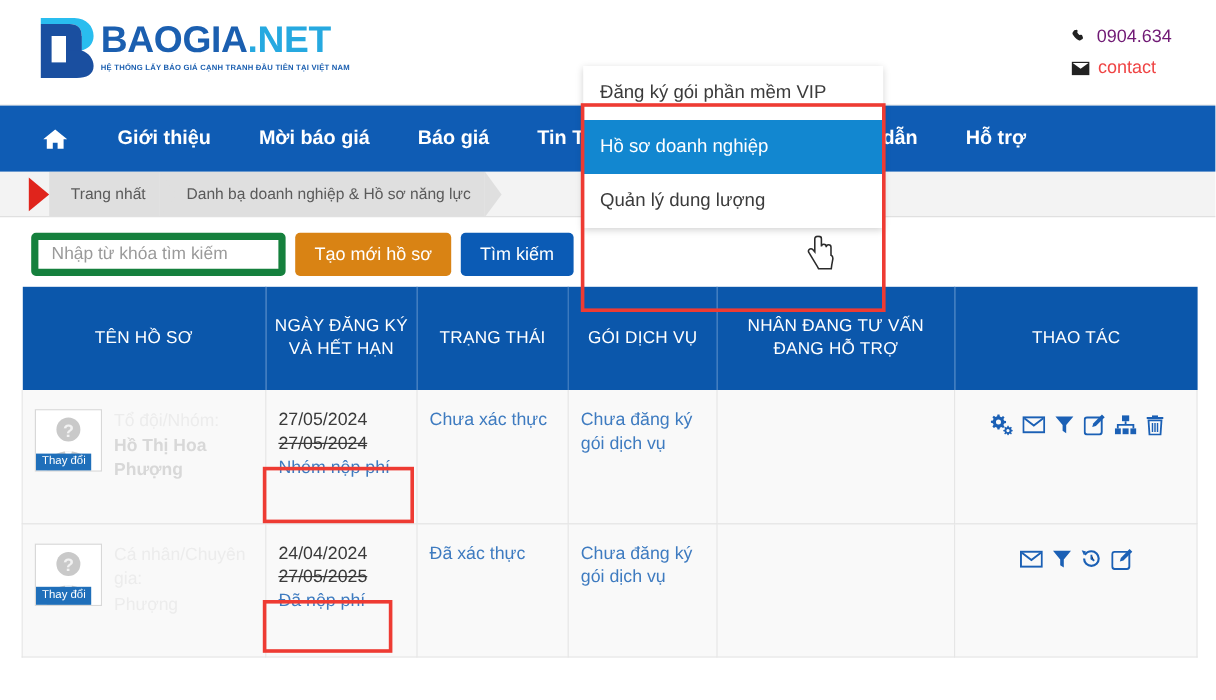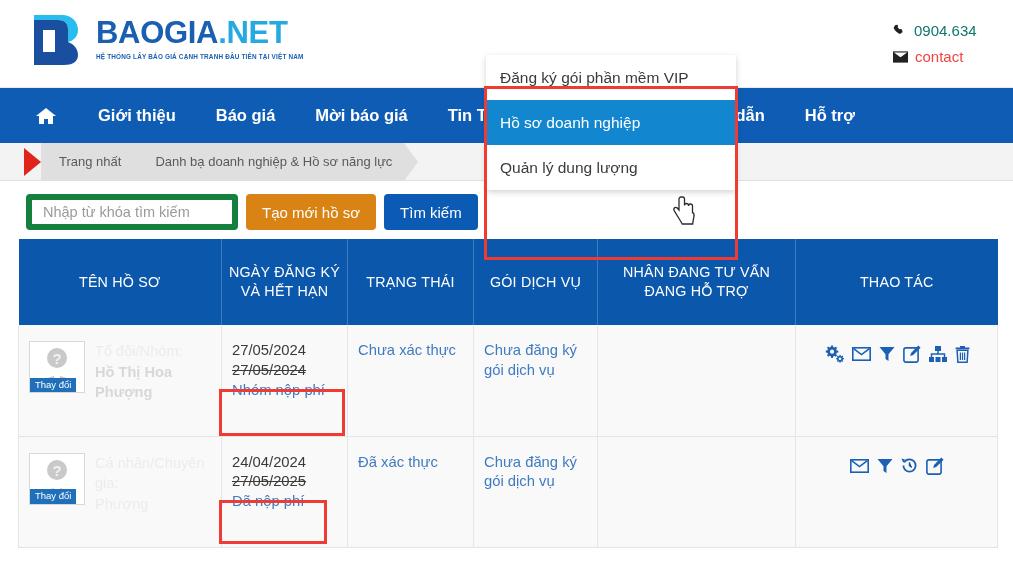--- a/index.html
+++ b/index.html
@@ -17,21 +17,21 @@
     background: #ffffff;
     border-bottom: 1px solid #e9e9e9;
   }
   .logo-wrap {
     position: absolute;
     left: 28px; top: 13px;
     display: flex;
     align-items: flex-start;
   }
   .logo-mark { width: 52px; height: 54px; flex: 0 0 auto; }
-  .logo-text-block { margin-left: 16px; padding-top: 4px; }
+  .logo-text-block { margin-left: 4px; padding-top: 4px; }
   .logo-word {
     font-size: 31px;
     font-weight: bold;
     letter-spacing: -0.3px;
     line-height: 1;
     white-space: nowrap;
   }
   .logo-word .blue-dark { color: #1b5fb0; }
   .logo-word .blue-light { color: #26a9e0; }
   .logo-tag {
@@ -52,21 +52,21 @@
     display: flex;
     align-items: center;
     gap: 7px;
     font-size: 15px;
     color: #4b5160;
     line-height: 26px;
     white-space: nowrap;
   }
   .contact-line .ci { flex: 0 0 auto; display: inline-flex; color: #222; }
   .contact-line .ctext { color: #ef4444; }
-  .contact-line.phone .ctext { color: #0f766e; }
+  .contact-line.phone .ctext { color: #701a75; }
 
   
   .navbar {
     position: relative;
     height: 55px;
     background: #0f5cb4;
     display: flex;
     align-items: stretch;
     padding-left: 18px;
     z-index: 20;
@@ -317,24 +317,24 @@
     <span class="nav-home-icon">
       <svg width="20" height="18" viewBox="0 0 20 18">
           <path fill="#fff" d="M10 1L0 9h3v8h5v-5h4v5h5V9h3z"></path>
         </svg>
     </span>
   </div>
   <div class="nav-item">
       <span>Giới thiệu</span>
     </div>
   <div class="nav-item">
+      <span>Mời báo giá</span>
+    </div>
+  <div class="nav-item">
       <span>Báo giá</span>
-    </div>
-  <div class="nav-item">
-      <span>Mời báo giá</span>
     </div>
   <div class="nav-item">
       <span>Tin Tức</span>
     </div>
   <div class="nav-item active">
       <span>Thành viên</span>
     </div>
   <div class="nav-item">
       <span>Hướng dẫn</span>
     </div>

